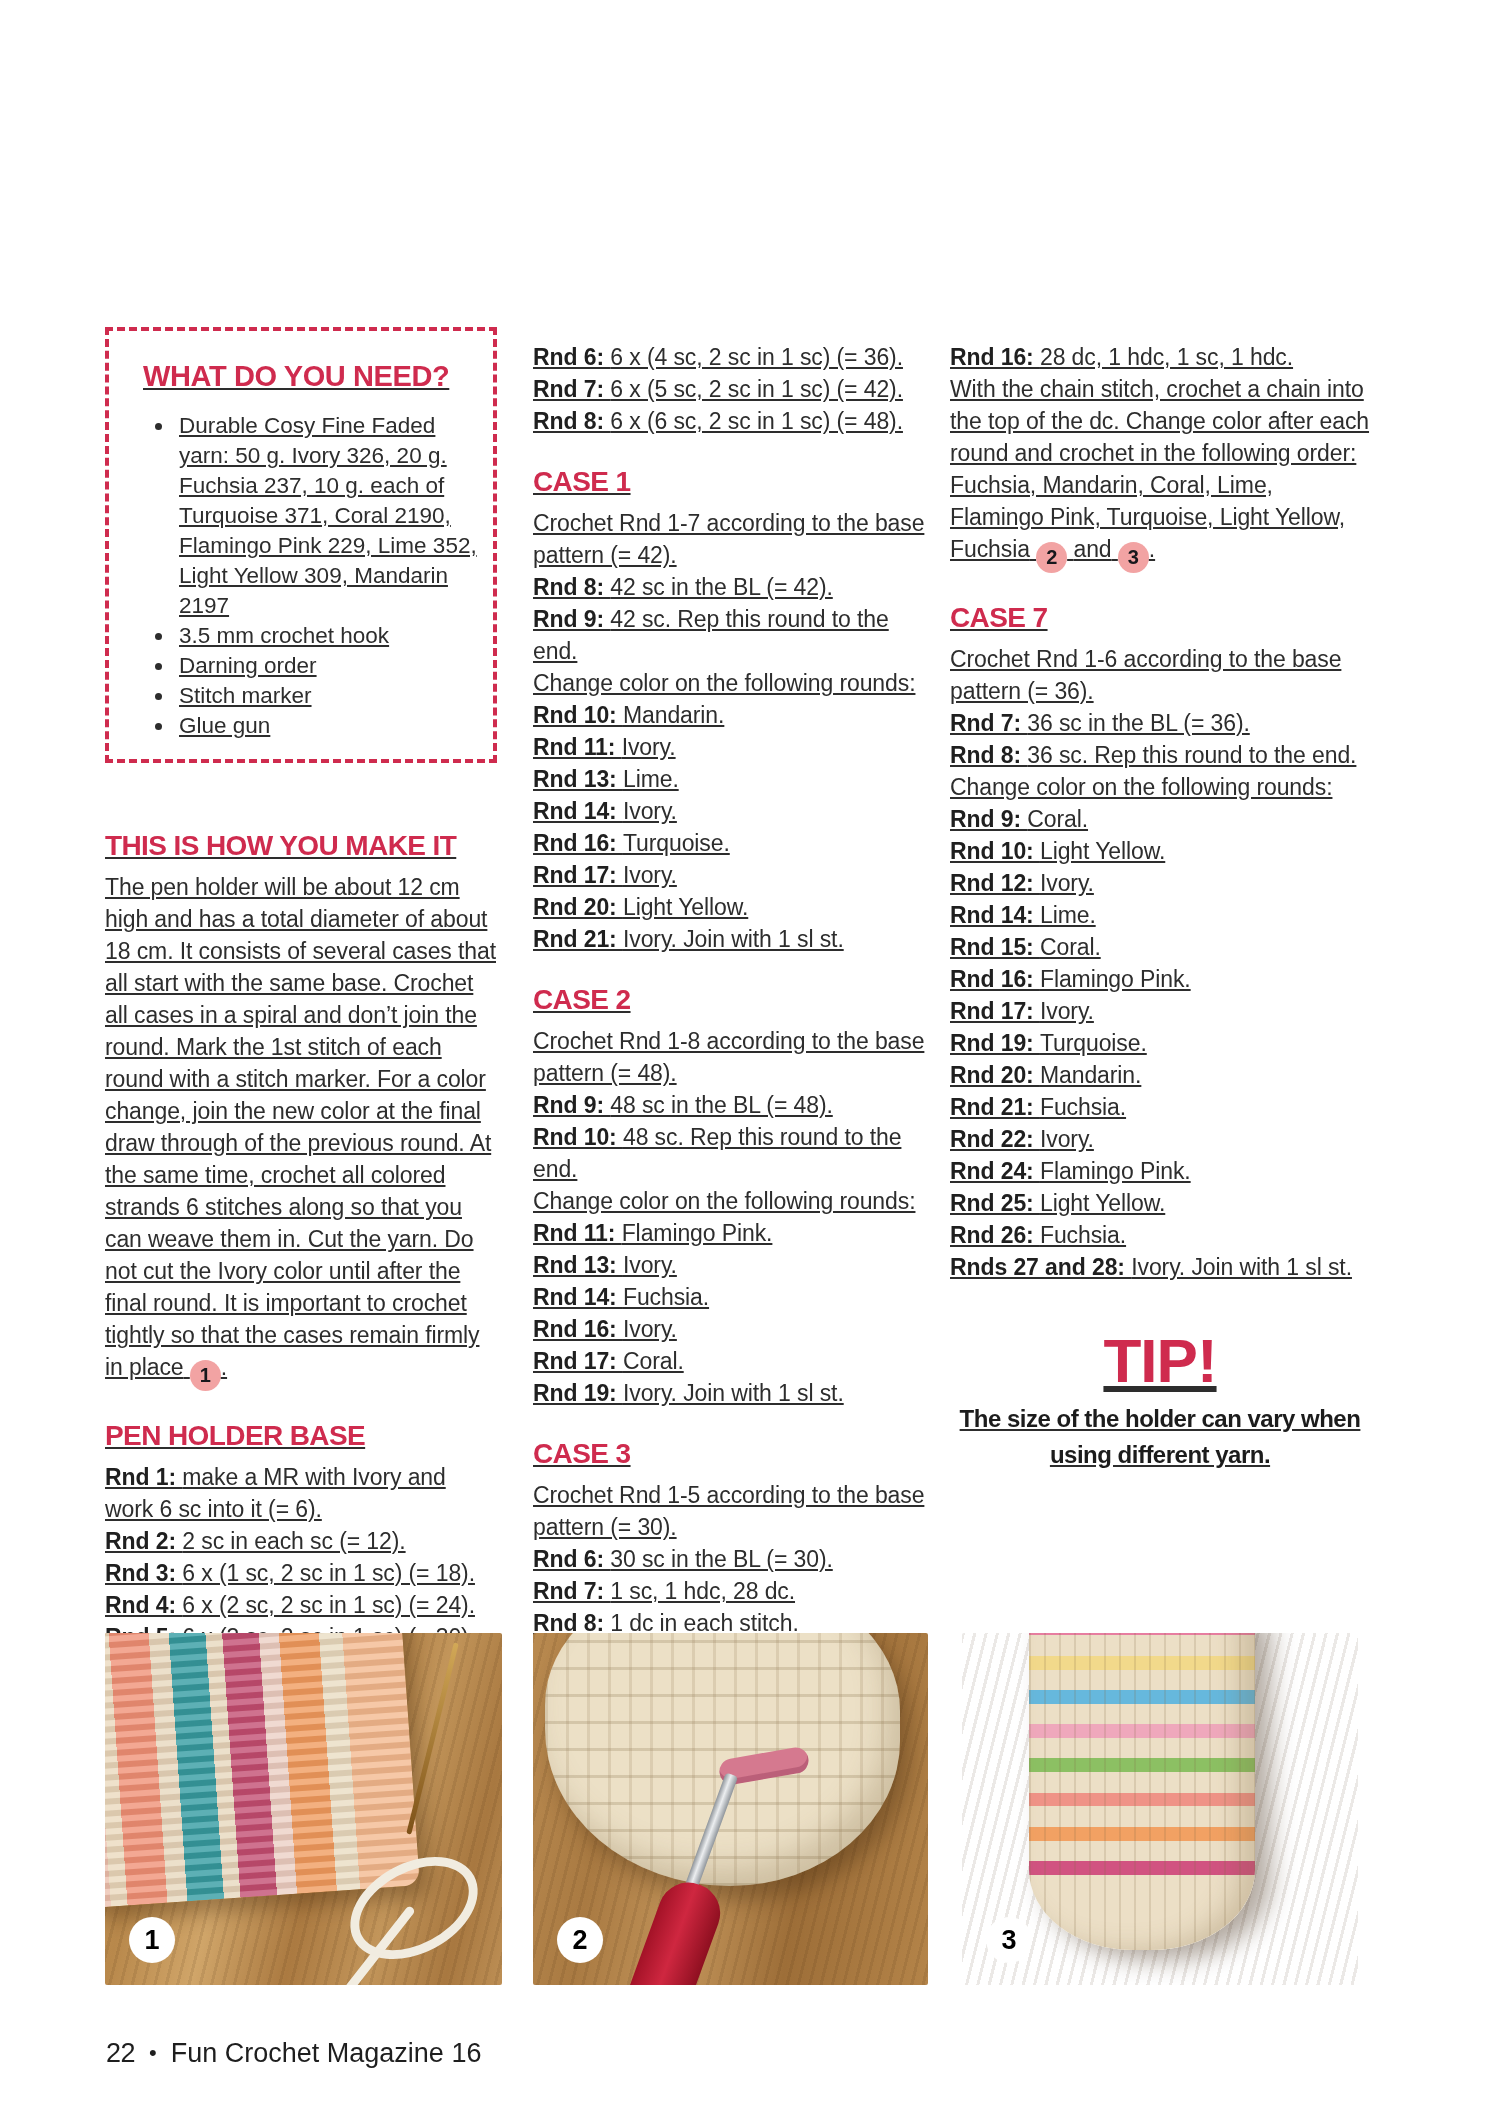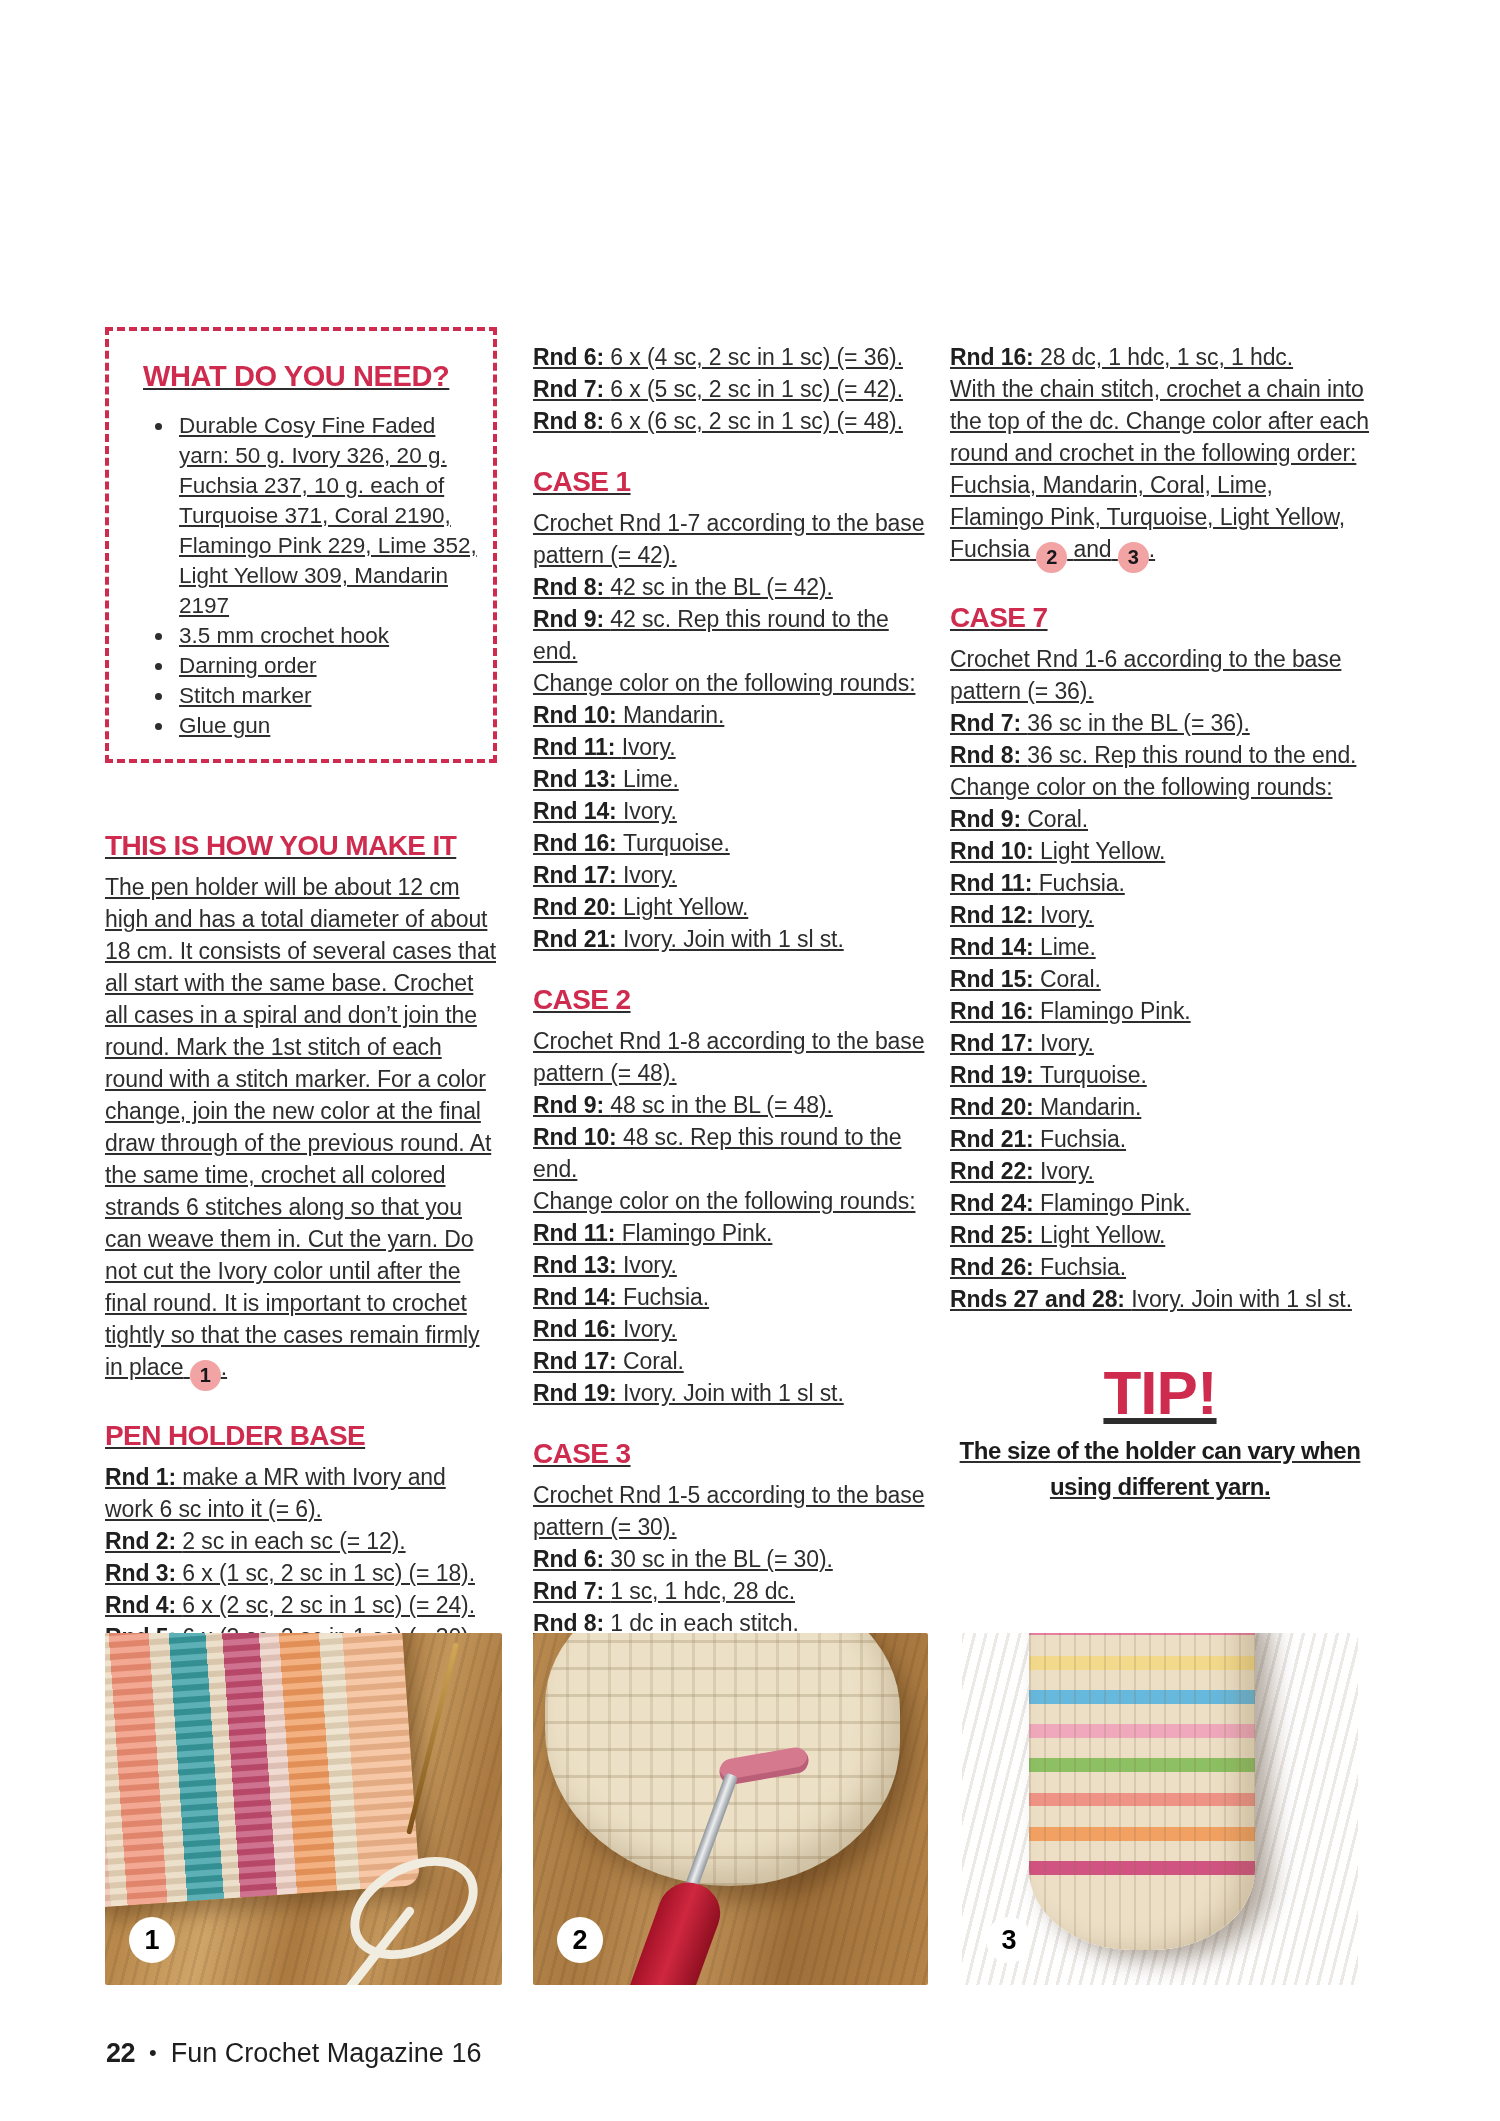--- a/index.html
+++ b/index.html
@@ -111,21 +111,21 @@
     box-shadow:16px 10px 24px rgba(55,32,8,.38), inset -16px 0 26px rgba(120,95,55,.25);
   }
 
   .pbadge{
     position:absolute;left:24px;bottom:22px;width:46px;height:46px;border-radius:50%;
     background:#ffffff;color:#000;font-weight:800;font-size:27px;
     display:flex;align-items:center;justify-content:center;
   }
 
   .footer{position:absolute;left:106px;top:2038px;font-size:27px;color:#1e1e1e;}
-  .footer .pg{font-weight:700;letter-spacing:-0.5px;margin-top:40px;}
+  .footer .pg{font-weight:400;letter-spacing:-0.5px;margin-top:40px;}
   .footer .sep{margin:0 14px;font-size:22px;vertical-align:2px;}
 </style>
 </head>
 <body>
 
 <div class="cols">
 
   <div class="col col1">
     <div class="needs-box">
       <div class="needs-title">WHAT DO YOU NEED?</div>
@@ -254,21 +254,20 @@
         <p class="rnd"><b class="lbl">Rnd 7: </b><span>36 sc in the BL (= 36).</span></p>
 
         <p class="rnd"><b class="lbl">Rnd 8: </b><span>36 sc. Rep this round to the end.</span></p>
 
         <p class="rnd"><b class="lbl"></b><span>Change color on the following rounds:</span></p>
 
         <p class="rnd"><b class="lbl">Rnd 9: </b><span>Coral.</span></p>
 
         <p class="rnd"><b class="lbl">Rnd 10: </b><span>Light Yellow.</span></p>
 
-        <p class="rnd"><b class="lbl">Rnd 11: </b><span>Fuchsia.</span></p>
 
         <p class="rnd"><b class="lbl">Rnd 12: </b><span>Ivory.</span></p>
 
         <p class="rnd"><b class="lbl">Rnd 14: </b><span>Lime.</span></p>
 
         <p class="rnd"><b class="lbl">Rnd 15: </b><span>Coral.</span></p>
 
         <p class="rnd"><b class="lbl">Rnd 16: </b><span>Flamingo Pink.</span></p>
 
         <p class="rnd"><b class="lbl">Rnd 17: </b><span>Ivory.</span></p>

